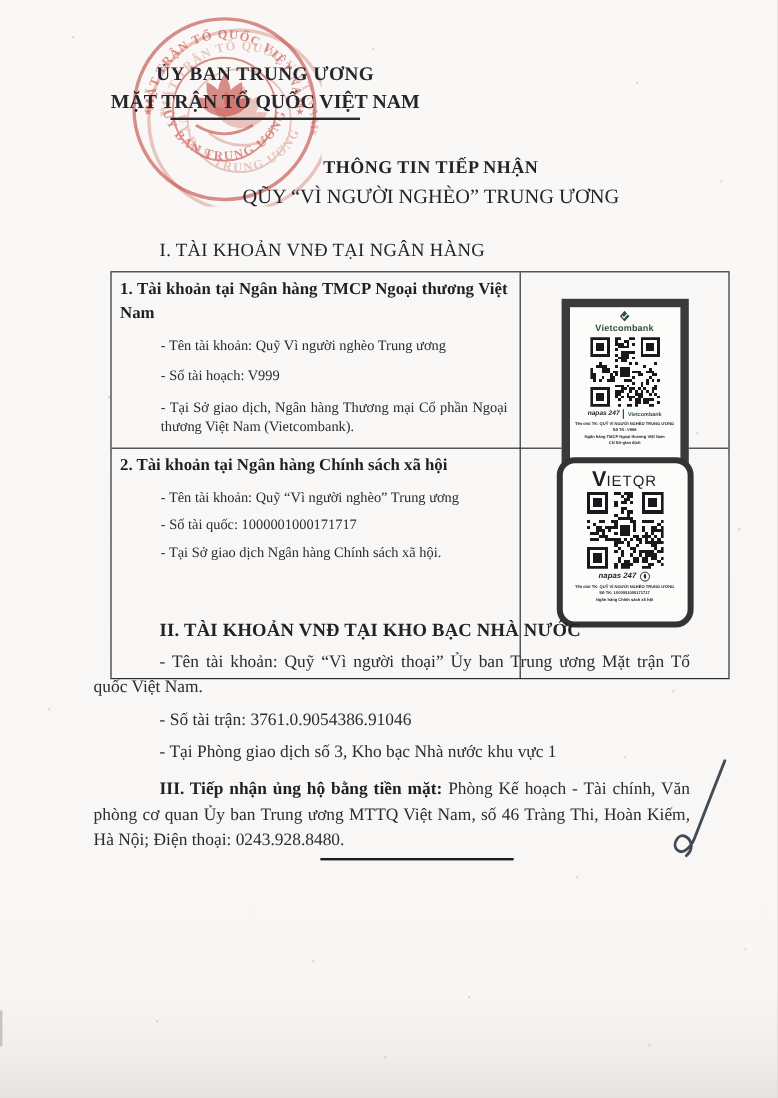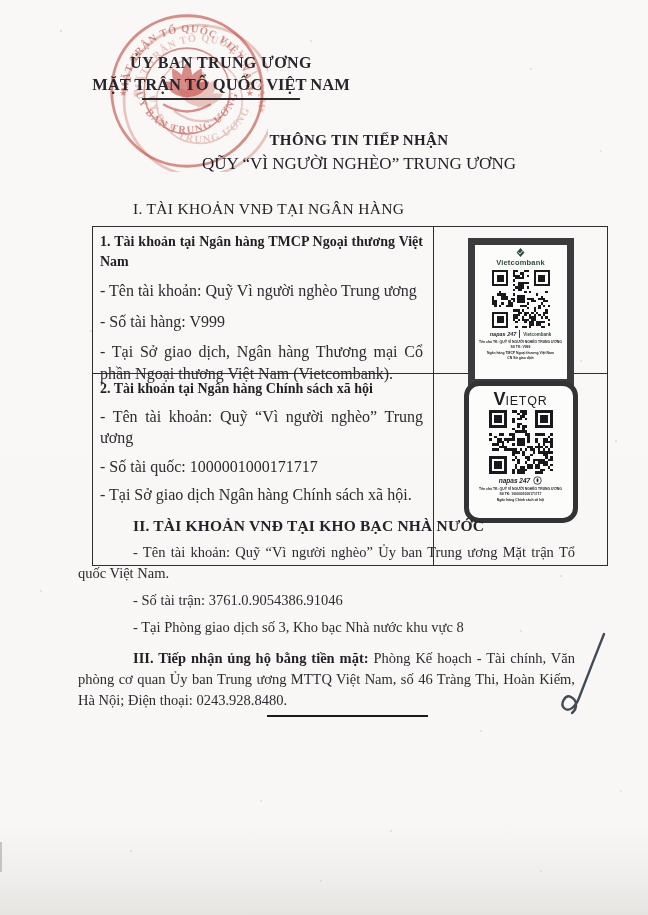--- a/index.html
+++ b/index.html
@@ -41,25 +41,25 @@
 
   
   .bank-table{position:absolute;left:92px;top:226px;width:516px;height:340px;
     border:1.6px solid #2e2e31;display:grid;grid-template-columns:341px 1fr;grid-template-rows:147px 1fr;
     box-sizing:border-box;background:transparent;}
   .cell{box-sizing:border-box;}
   .c-info{border-right:1.6px solid #2e2e31;padding:5px 10px 4px 7px;}
   .r1{border-bottom:1.6px solid #2e2e31;}
   .c-qr{display:flex;justify-content:center;align-items:flex-start;}
   .row-title{font-size:14px;font-weight:bold;line-height:1.4;text-align:justify;color:#1f1f25;}
-  .cell-line{font-size:16px;line-height:1.35;margin-top:9px;text-align:justify;}
+  .cell-line{font-size:12px;line-height:1.35;margin-top:9px;text-align:justify;margin-left:34px;}
   .r2 .cell-line{margin-top:7px;}
 
   
-  .qr-card1{width:88px;height:128px;margin-top:11px;border:7px solid #3b3b3d;background:#fcfcfb;
+  .qr-card1{width:88px;height:128px;margin-top:22px;border:7px solid #3b3b3d;background:#fcfcfb;
     display:flex;flex-direction:column;align-items:center;padding:3px 2px;box-sizing:content-box;
     font-family:"Liberation Sans","DejaVu Sans",sans-serif;}
   .qr-card2{width:98px;height:124px;margin-top:7px;border:5px solid #333336;border-radius:15px;background:#fcfcfb;
     display:flex;flex-direction:column;align-items:center;padding:4px 3px;box-sizing:content-box;
     font-family:"Liberation Sans","DejaVu Sans",sans-serif;}
   .vcb-mark{width:9px;height:9px;}
   .vcb-word{font-size:7.5px;font-weight:bold;color:#2e4d3c;letter-spacing:.2px;margin-top:1px;}
   .qr-pattern{width:58px;height:58px;margin:3px 0 2px;}
   .qr-card2 .qr-pattern{width:64px;height:64px;margin:2px 0;}
   .qr-footer{display:flex;align-items:center;gap:3px;}
@@ -136,21 +136,21 @@
     <div class="title2">QŨY “VÌ NGƯỜI NGHÈO” TRUNG ƯƠNG</div>
   </div>
 
   <div class="sec1-heading">I. TÀI KHOẢN VNĐ TẠI NGÂN HÀNG</div>
 
   <div class="bank-table">
 
     <div class="cell c-info r1">
       <div class="row-title">1. Tài khoản tại Ngân hàng TMCP Ngoại thương Việt Nam</div>
       <div class="cell-line">- Tên tài khoản: Quỹ Vì người nghèo Trung ương</div>
-      <div class="cell-line">- Số tài hàng: V999</div>
+      <div class="cell-line">- Số tài hoạch: V999</div>
       <div class="cell-line">- Tại Sở giao dịch, Ngân hàng Thương mại Cổ phần Ngoại thương Việt Nam (Vietcombank).</div>
     </div>
 
     <div class="cell c-qr r1">
       <div class="qr-card1">
         <svg class="vcb-mark" viewBox="0 0 10 10">
           <path d="M5 0 L9.4 5 L5 10 L0.6 5 Z" fill="#2e4d3c"></path>
           <path d="M2.6 4.6 L4.4 6.6 L7.6 2.8" fill="none" stroke="#fff" stroke-width="1"></path>
         </svg>
         <div class="vcb-word">Vietcombank</div>
@@ -532,23 +532,23 @@
           <div class="qr-cap">Tên chủ TK: QUỸ VÌ NGƯỜI NGHÈO TRUNG ƯƠNG</div>
           <div class="qr-cap">Số TK: 1000001000171717</div>
           <div class="qr-cap">Ngân hàng Chính sách xã hội</div>
         </div>
       </div>
     </div>
   </div>
 
   <div class="text-body">
     <div class="sec2-heading">II. TÀI KHOẢN VNĐ TẠI KHO BẠC NHÀ NƯỚC</div>
-    <p class="bpara">- Tên tài khoản: Quỹ “Vì người nghèo” Ủy ban Trung ương Mặt trận Tổ quốc Việt Nam.</p>
+    <p class="bpara">- Tên tài khoản: Quỹ “Vì người thoại” Ủy ban Trung ương Mặt trận Tổ quốc Việt Nam.</p>
     <p class="bpara">- Số tài trận: 3761.0.9054386.91046</p>
-    <p class="bpara">- Tại Phòng giao dịch số 3, Kho bạc Nhà nước khu vực 8</p>
+    <p class="bpara">- Tại Phòng giao dịch số 3, Kho bạc Nhà nước khu vực 1</p>
     <div class="gap"></div>
     <p class="bpara"><b>III. Tiếp nhận ủng hộ bằng tiền mặt:</b><span> Phòng Kế hoạch - Tài chính, Văn phòng cơ quan Ủy ban Trung ương MTTQ Việt Nam, số 46 Tràng Thi, Hoàn Kiếm, Hà Nội; Điện thoại: 0243.928.8480.</span></p>
   </div>
 
   <div class="closing-rule"></div>
 
   <svg class="pen-mark" viewBox="0 0 64 112">
     <path d="M52,6 C44,26 34,52 27,70 C24,78 17,85 12,80 C8,76 13,66 19,69 C25,72 26,80 20,85" fill="none" stroke="#2e3946" stroke-width="2.4" stroke-linecap="round" opacity="0.9"></path>
   </svg>
 </div>

